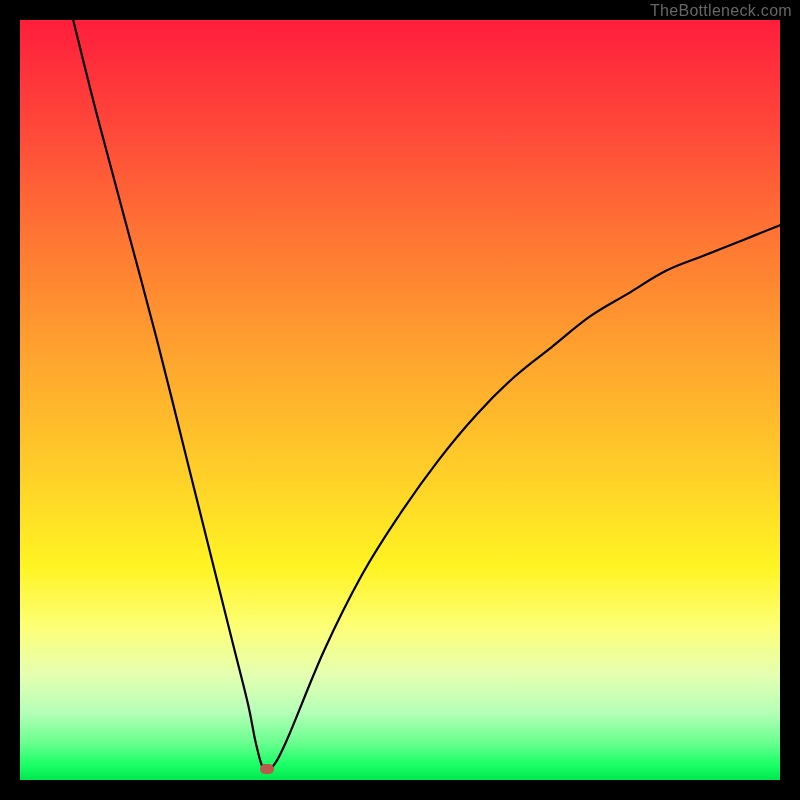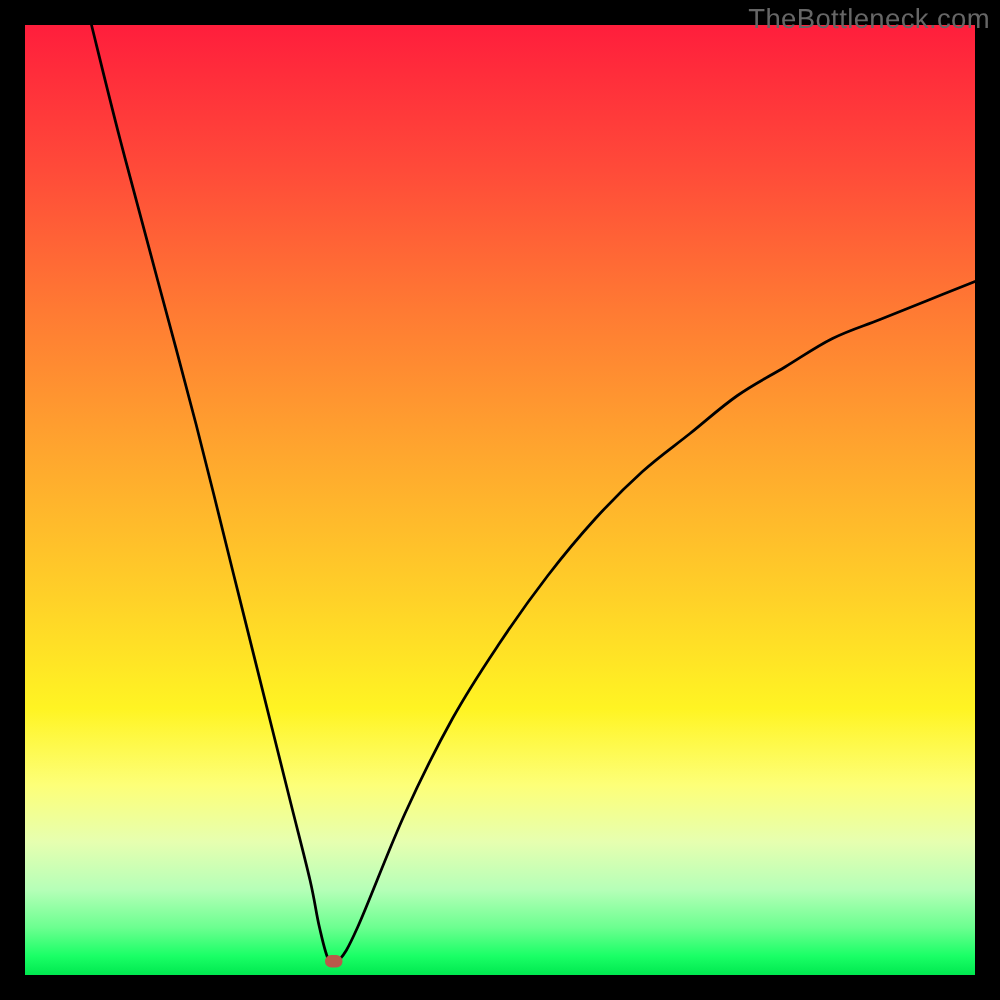--- a/index.html
+++ b/index.html
@@ -36,21 +36,21 @@
       #6cff90 95%,
       #1aff66 98%,
       #00e84f 100%
     );
   }
   .watermark {
     position: absolute;
     top: 2px;
     right: 8px;
     color: #666;
-    font-size: 22px;
+    font-size: 16px;
     letter-spacing: 0.3px;
     user-select: none;
   }
   svg.curve {
     position: absolute;
     left: 0;
     top: 0;
     width: 760px;
     height: 760px;
     overflow: visible;

